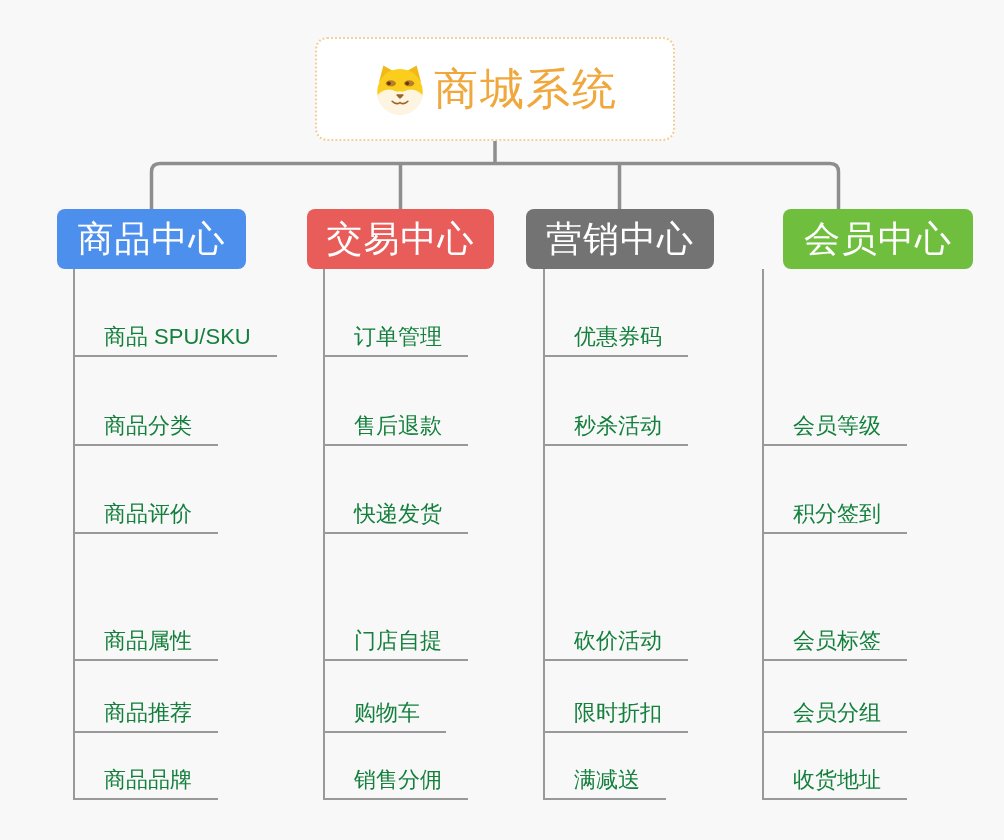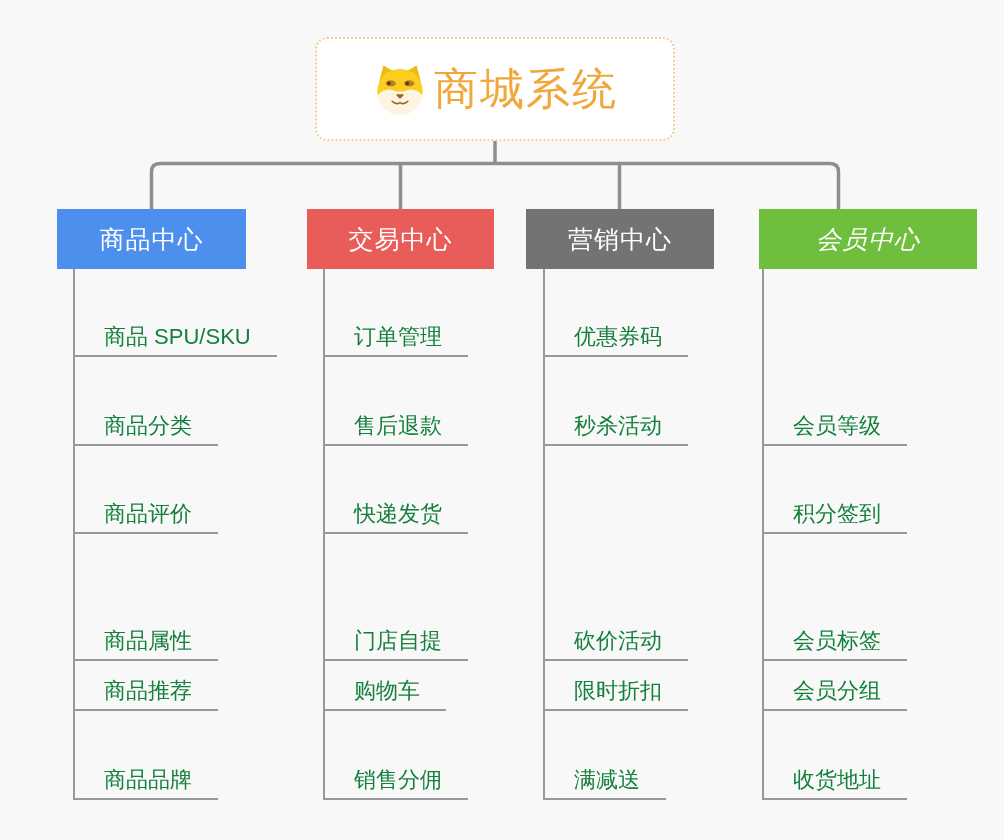--- a/index.html
+++ b/index.html
@@ -21,44 +21,44 @@
     background:#ffffff; border:2px dotted #f2cf9a; border-radius:12px;
     box-sizing:border-box;
     display:flex; align-items:center; justify-content:center; gap:6px;
   }
   .dog-icon { width:56px; height:54px; display:inline-flex; }
   .dog-icon svg { width:100%; height:100%; }
   .root-title { font-size:44px; color:#f0a73c; letter-spacing:2px; white-space:nowrap; }
 
   
   .branch-header {
-    position:absolute; top:209px; height:60px; border-radius:0;
-    color:#ffffff; font-size:25px; letter-spacing:1px;
+    position:absolute; top:209px; height:60px; border-radius:8px;
+    color:#ffffff; font-size:36px; letter-spacing:1px;
     display:flex; align-items:center; justify-content:center;
     white-space:nowrap; cursor:default;
   }
   .bh0 { left:57px;  width:189px; }
   .bh1 { left:307px; width:187px; }
   .bh2 { left:526px; width:188px; }
-  .bh3 { left:759px; width:218px;font-style:italic; }
+  .bh3 { left:783px; width:190px; }
 
   
   .trunk { position:absolute; top:269px; width:2px; height:531px; background:#999999; }
   .t0 { left:73px; }  .t1 { left:323px; }  .t2 { left:543px; }  .t3 { left:762px; }
 
   
   .leaf {
     position:absolute; height:36px; line-height:36px;
     padding:0 26px 0 31px;
     border-bottom:2px solid #999999;
     font-size:22px; color:#15803d; white-space:nowrap;
   }
   .c0 { left:73px; }  .c1 { left:323px; }  .c2 { left:543px; }  .c3 { left:762px; }
   .r0 { top:319px; }  .r1 { top:408px; }  .r2 { top:496px; }
-  .r3 { top:585px;margin-top:38px; }  .r4 { top:673px; }  .r5 { top:762px; }
+  .r3 { top:585px;margin-top:38px; }  .r4 { top:695px; }  .r5 { top:762px; }
 </style>
 </head>
 <body>
 
 <div class="canvas">
 
   <svg class="connectors" width="1004" height="840" aria-hidden="true">
     <path d="M495,140 V162"></path>
     <path d="M151.5,210 V172 Q151.5,163.5 160,163.5 H830 Q838.5,163.5 838.5,172 V210"></path>
     <path d="M400.5,163.5 V210"></path>

